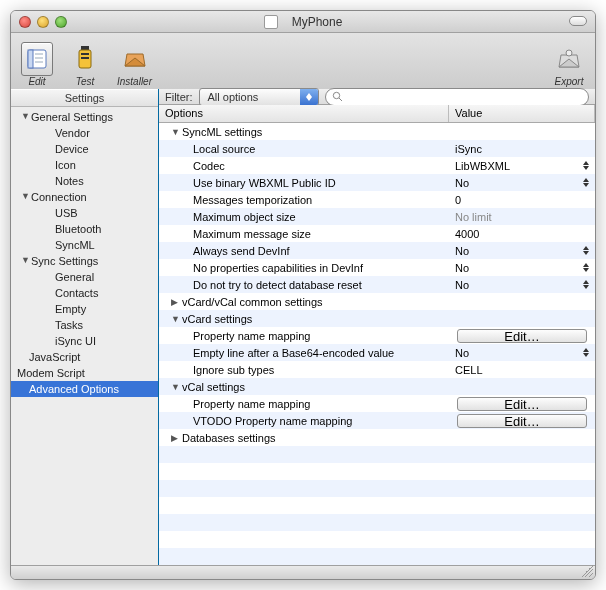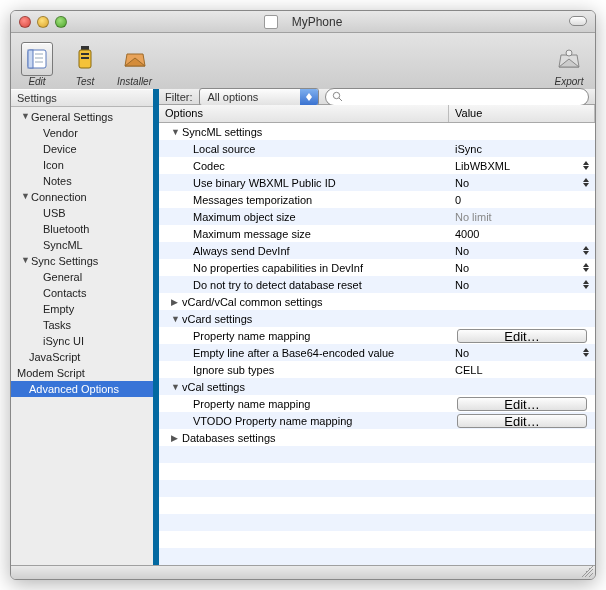--- a/index.html
+++ b/index.html
@@ -83,22 +83,22 @@
   .toolbar-spacer { flex: 1; }
 
   .main {
     position: absolute;
     top: 78px; bottom: 14px; left: 0; right: 0;
     display: flex;
   }
   .sidebar {
     width: 148px;
     background: #ededed;
-    border-right: 6px solid #0369a1;
-    display: flex; flex-direction: column;
+    border-right: 1px solid #0369a1;
+    display: flex; flex-direction: column; text-align: center;
   }
   .sidebar-header, .settings-hdr {
     height: 18px;
     background: linear-gradient(#f5f5f5,#e2e2e2);
     border-bottom: 1px solid #b5b5b5;
     border-top: 1px solid #fff;
     padding: 2px 6px;
     font-size: 11px; color: #333;
   }
   .tree {
@@ -112,21 +112,21 @@
     display: flex; align-items: center;
     gap: 2px;
   }
   .g-row .tri {
     font-size: 9px; color: #555; width: 8px;
     transform: translateY(-1px);
   }
   .leaf { padding-left: 30px; }
   .leaf.selected { background: #3874d7; color: #fff; }
   .g-row.l1 { padding-left: 14px; }
-  .g-row.leaf { padding-left: 32px; }
+  .g-row.leaf { padding-left: 44px; }
 
   .content {
     flex: 1; display: flex; flex-direction: column;
     background: #fff;
   }
   .filterbar {
     height: 16px;
     background: linear-gradient(#f0f0f0,#dcdcdc);
     border-bottom: 1px solid #a0a0a0;
     display:flex; align-items:center; gap: 6px;

